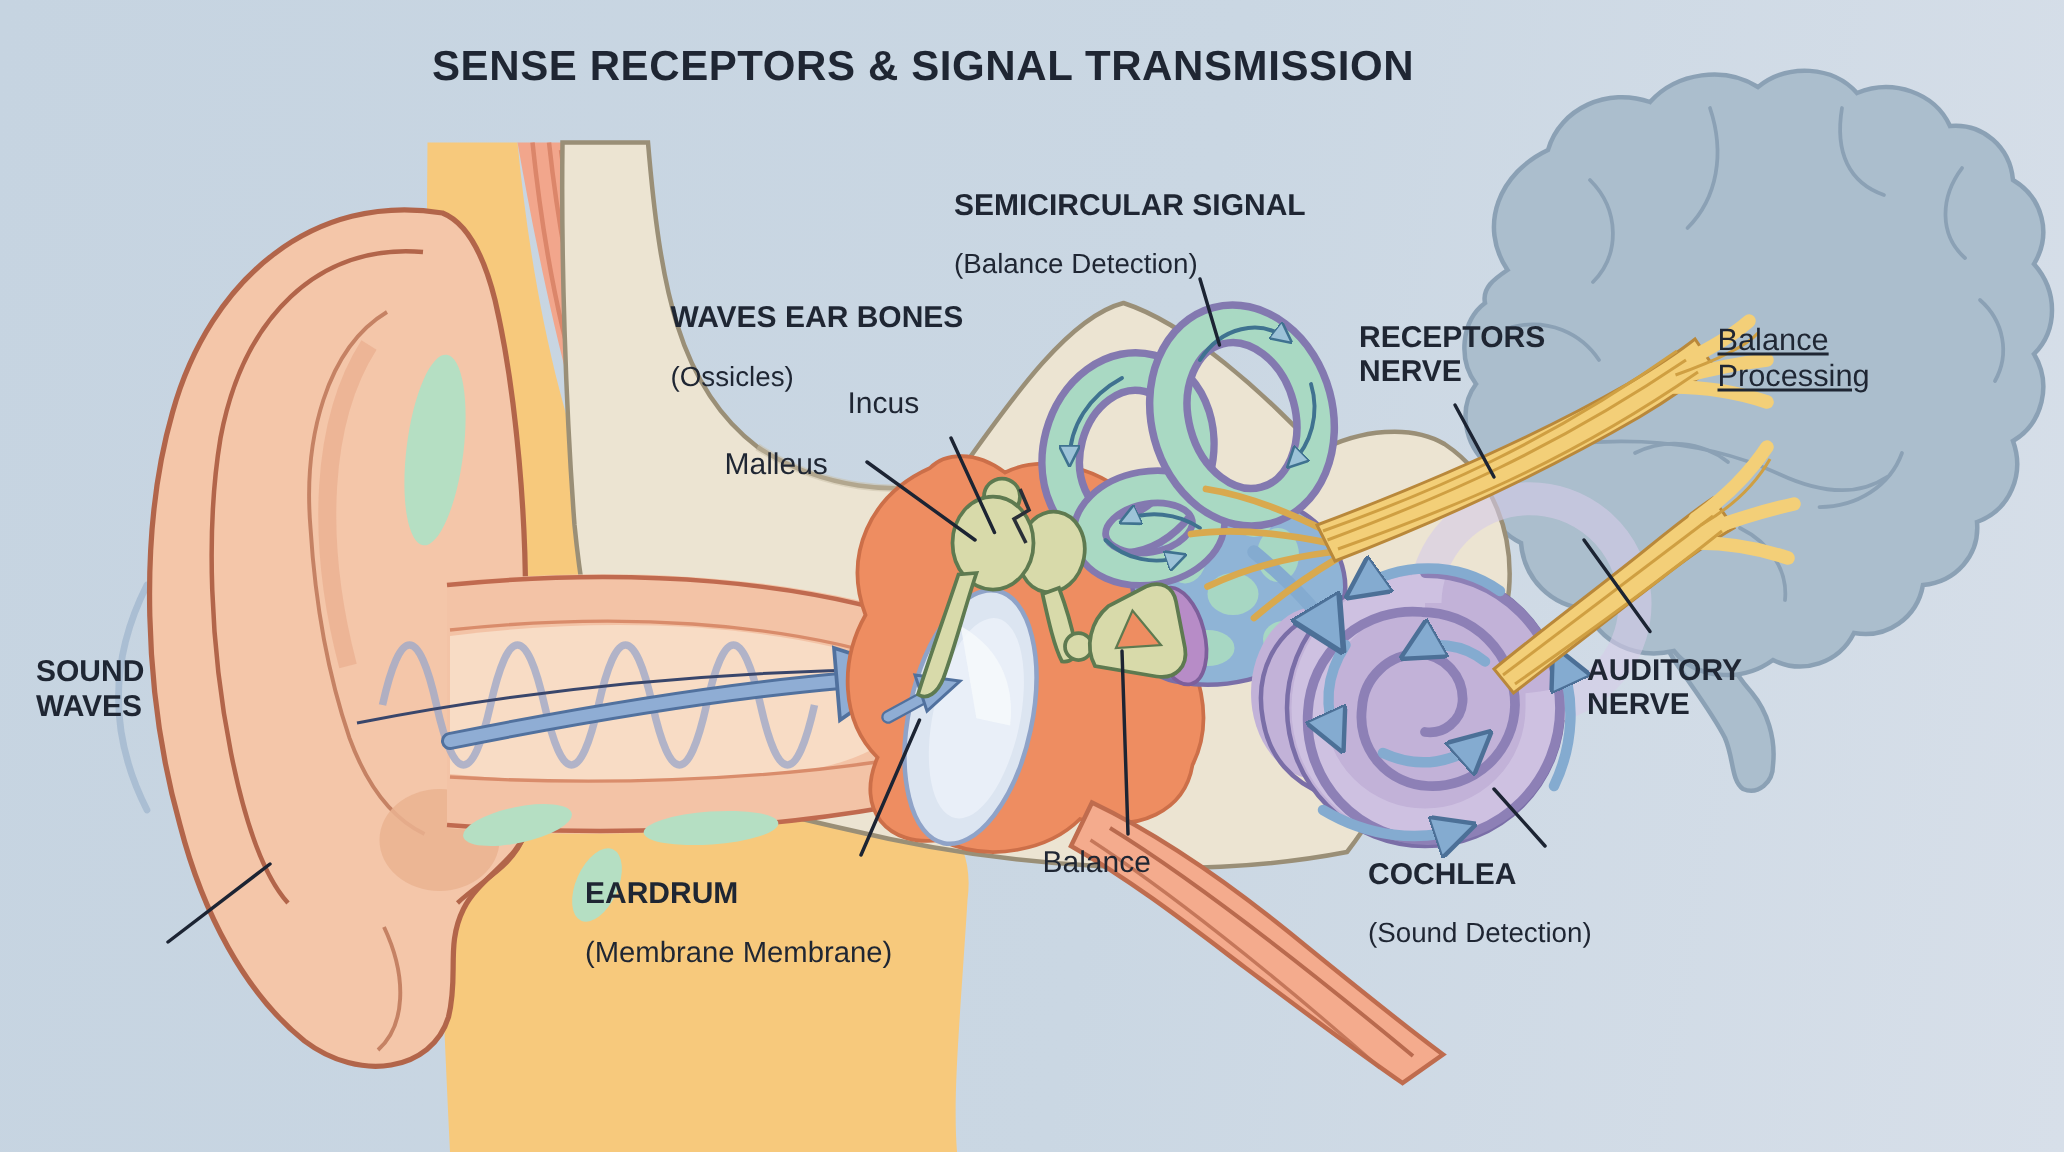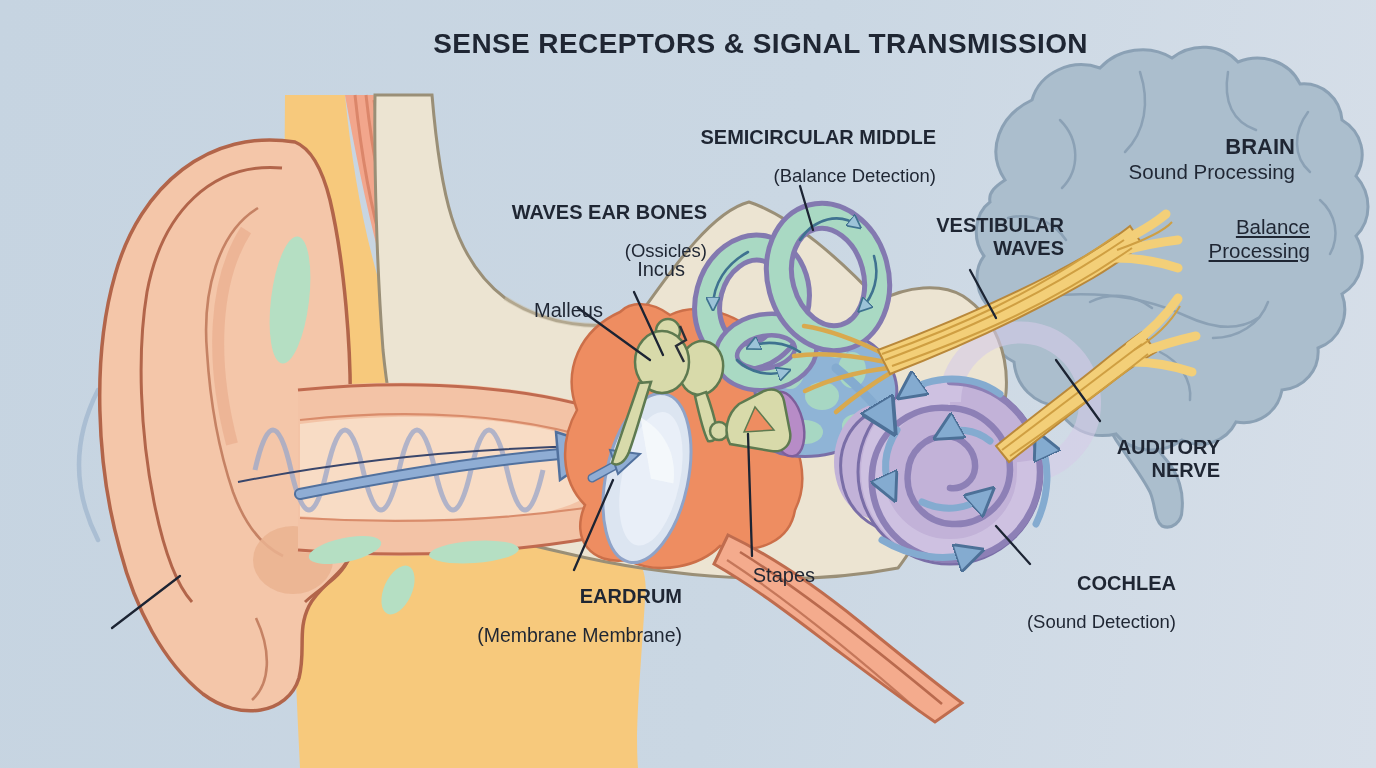--- a/index.html
+++ b/index.html
@@ -2,21 +2,21 @@
 <html><head>
 <meta charset="utf-8">
 <style>
   html,body{margin:0;padding:0;background:#aebccb;}
   #stage{
     position:relative;width:1376px;height:768px;overflow:hidden;
     background:linear-gradient(100deg,#c6d4e1 0%,#cad7e3 55%,#d7dfe9 100%);
     font-family:"Liberation Sans",sans-serif;color:#1f2633;
   }
   #art{position:absolute;left:0;top:0;}
-  .lbl{position:absolute;text-align:right;line-height:1.16;color:#1f2633;}
+  .lbl{position:absolute;text-align:left;line-height:1.16;color:#1f2633;}
   .lbl.left{text-align:left;}
   .h{display:block;font-weight:bold;font-size:20px;}
   .s{display:block;font-weight:normal;font-size:18.5px;margin-top:16px;}
   .n{display:block;font-weight:normal;font-size:20px;}
   .b{display:block;font-weight:bold;font-size:20px;}
   .title-main{font-weight:bold;font-size:28px;letter-spacing:.4px;}
   .title-sub{font-weight:bold;font-size:24px;letter-spacing:.3px;}
   .brain-h{display:block;font-weight:bold;font-size:22px;}
   .brain-s{display:block;font-size:20.5px;}
   .bal{display:block;font-size:20.5px;}
@@ -295,58 +295,57 @@
     <line x1="1100" y1="421" x2="1056" y2="360"></line>
     <line x1="112" y1="628" x2="180" y2="576"></line>
   </g>
 </svg>
 
   <div class="lbl" style="left:288px;top:28px;width:800px;">
     <span class="title-main">SENSE RECEPTORS &amp; SIGNAL TRANSMISSION</span>
   </div>
 
   <div class="lbl" style="left:636px;top:126px;width:300px;">
-    <span class="h">SEMICIRCULAR MIDDLE</span>
+    <span class="h">SEMICIRCULAR SIGNAL</span>
     <span class="s">(Balance Detection)</span>
   </div>
 
   <div class="lbl" style="left:447px;top:201px;width:260px;">
     <span class="h">WAVES EAR BONES</span>
     <span class="s">(Ossicles)</span>
   </div>
 
   <div class="lbl" style="left:565px;top:258px;width:120px;">
     <span class="n">Incus</span>
   </div>
   <div class="lbl" style="left:483px;top:278px;width:120px;margin-top:21px;">
     <span class="n">Malleus</span>
   </div>
 
   <div class="lbl" style="left:906px;top:214px;width:158px;">
-    <span class="b">VESTIBULAR WAVES</span>
-  </div>
-
-  <div class="lbl" style="left:1040px;top:134px;width:255px;">
-    <span class="brain-h">BRAIN</span>
-    <span class="brain-s">Sound Processing</span>
-  </div>
+    <span class="b">RECEPTORS NERVE</span>
+  </div>
+
 
   <div class="lbl" style="left:1145px;top:215px;width:165px;text-decoration:underline;">
     <span class="bal">Balance Processing</span>
   </div>
 
+  <div class="lbl left" style="left:24px;top:437px;width:98px;">
+    <span class="b">SOUND WAVES</span>
+  </div>
 
 
   <div class="lbl" style="left:390px;top:585px;width:292px;">
     <span class="h">EARDRUM</span>
     <span class="s" style="font-size:19.5px;">(Membrane Membrane)</span>
   </div>
 
   <div class="lbl" style="left:695px;top:564px;width:120px;">
-    <span class="n">Stapes</span>
+    <span class="n">Balance</span>
   </div>
 
   <div class="lbl" style="left:1058px;top:436px;width:162px;">
     <span class="b">AUDITORY NERVE</span>
   </div>
 
   <div class="lbl" style="left:912px;top:572px;width:264px;">
     <span class="h">COCHLEA</span>
     <span class="s">(Sound Detection)</span>
   </div>

